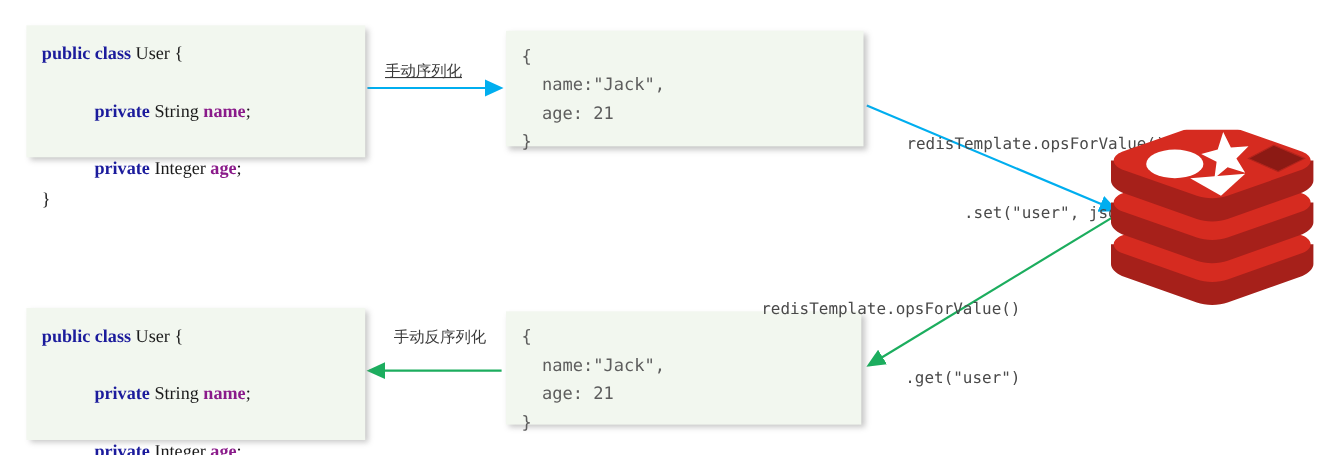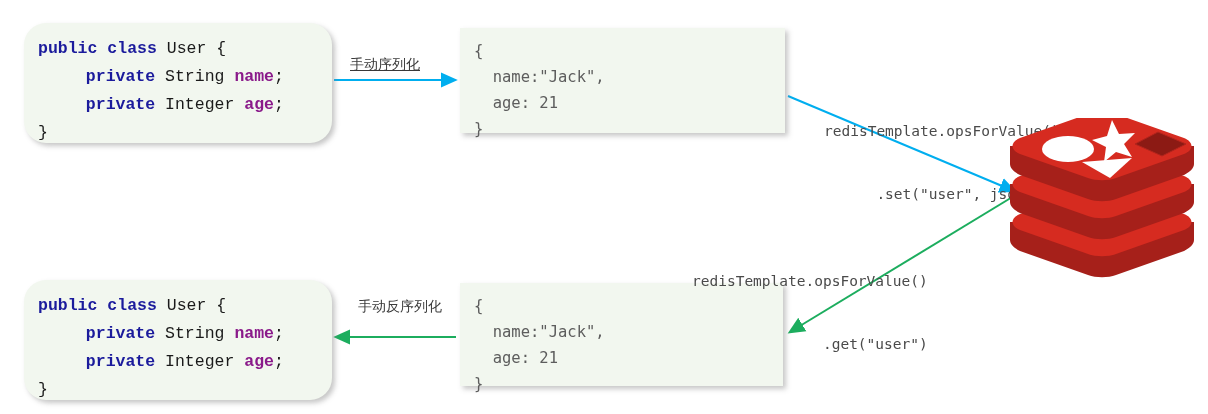--- a/index.html
+++ b/index.html
@@ -19,43 +19,42 @@
   }
 
   
   .box {
     position: absolute;
     background: #f2f7ef;
     box-shadow: 3px 3px 5px rgba(130,130,130,0.45);
     box-sizing: border-box;
   }
   .code-box {
-    font-family: Liberation Mono, monospace;
+    font-family: Liberation Serif, serif;
     font-size: 16.5px;
     line-height: 28px;
     color: #1a1a1a;
     padding: 12px 16px 10px 14px;
     white-space: pre;
-    border-radius: 22px;
   }
   .json-box {
     font-family: "DejaVu Sans Mono", "Liberation Mono", monospace;
     font-size: 15.5px;
     line-height: 26px;
     color: #5d5d5d;
     padding: 10px 16px 10px 14px;
     white-space: pre;
   }
   .kw   { color: #1b1b9c; font-weight: bold; }
   .fld  { color: #8a1a8a; font-weight: bold; }
   .typ  { color: #1a1a1a; }
   .pun  { color: #1a1a1a; }
 
   .code-line { display: block; }
-  .indent { padding-left: 2.9em; }
+  .indent { padding-left: 2.9em; margin-top: 24px; }
 
   
   #wires {
     position: absolute;
     left: 0; top: 0;
     width: 1208px;
     height: 414px;
     pointer-events: none;
   }
 

